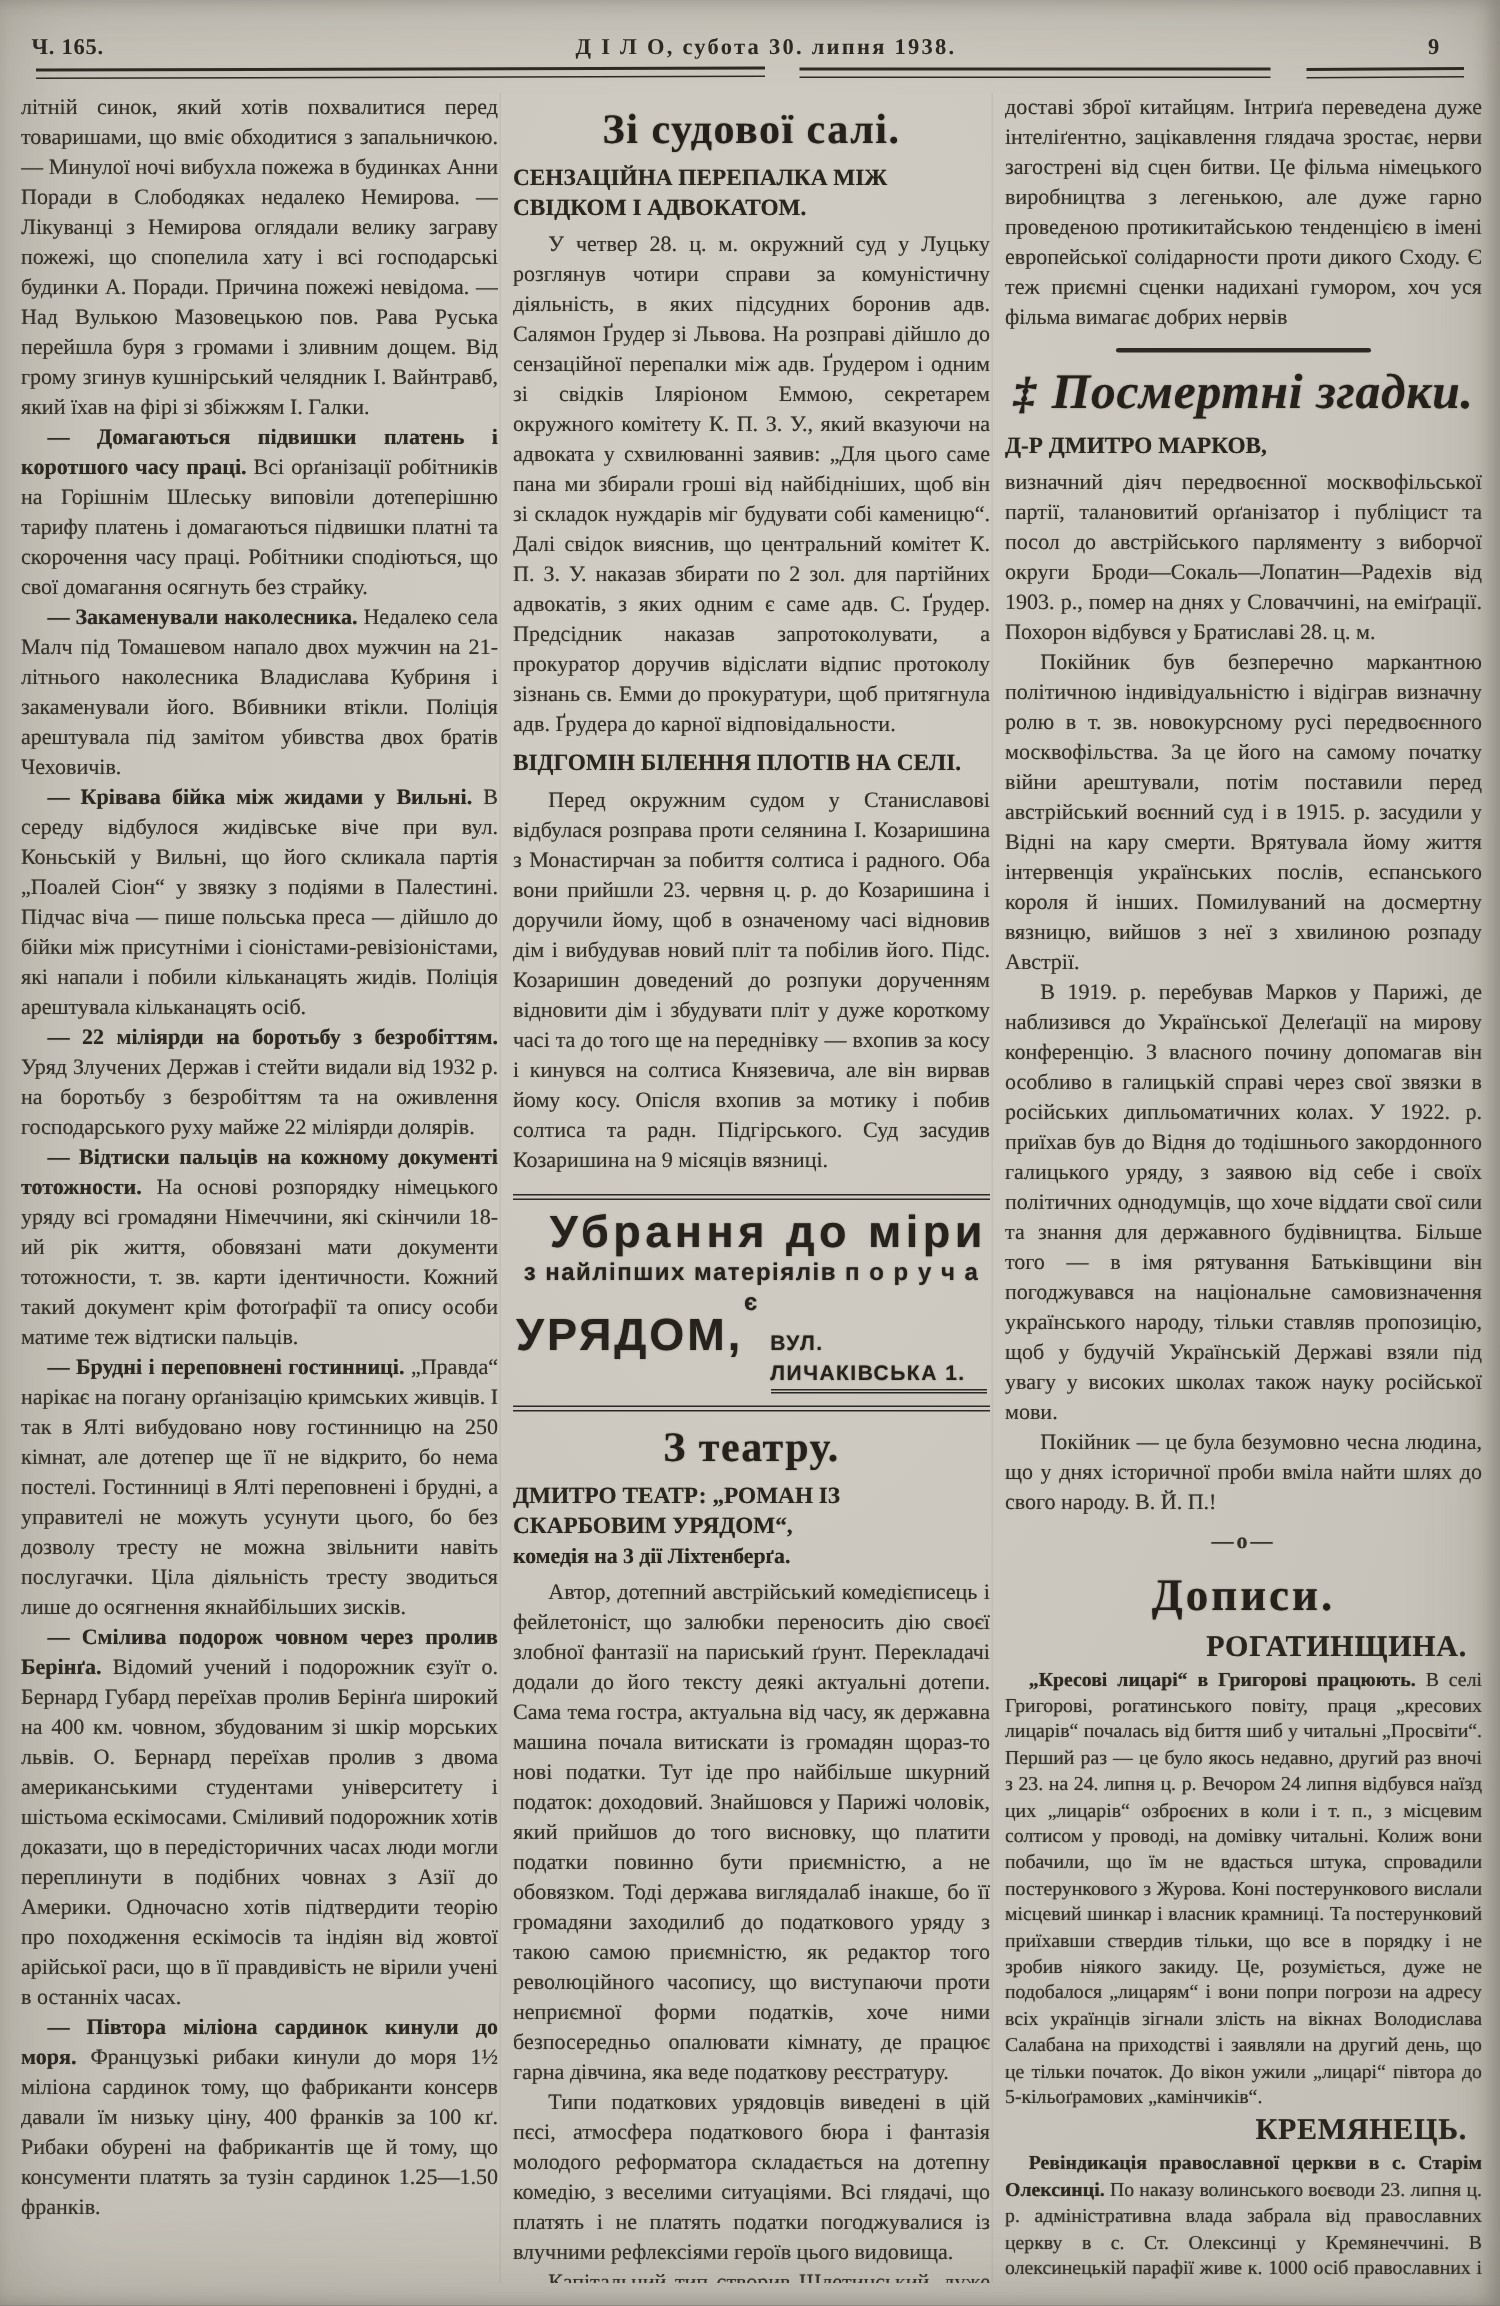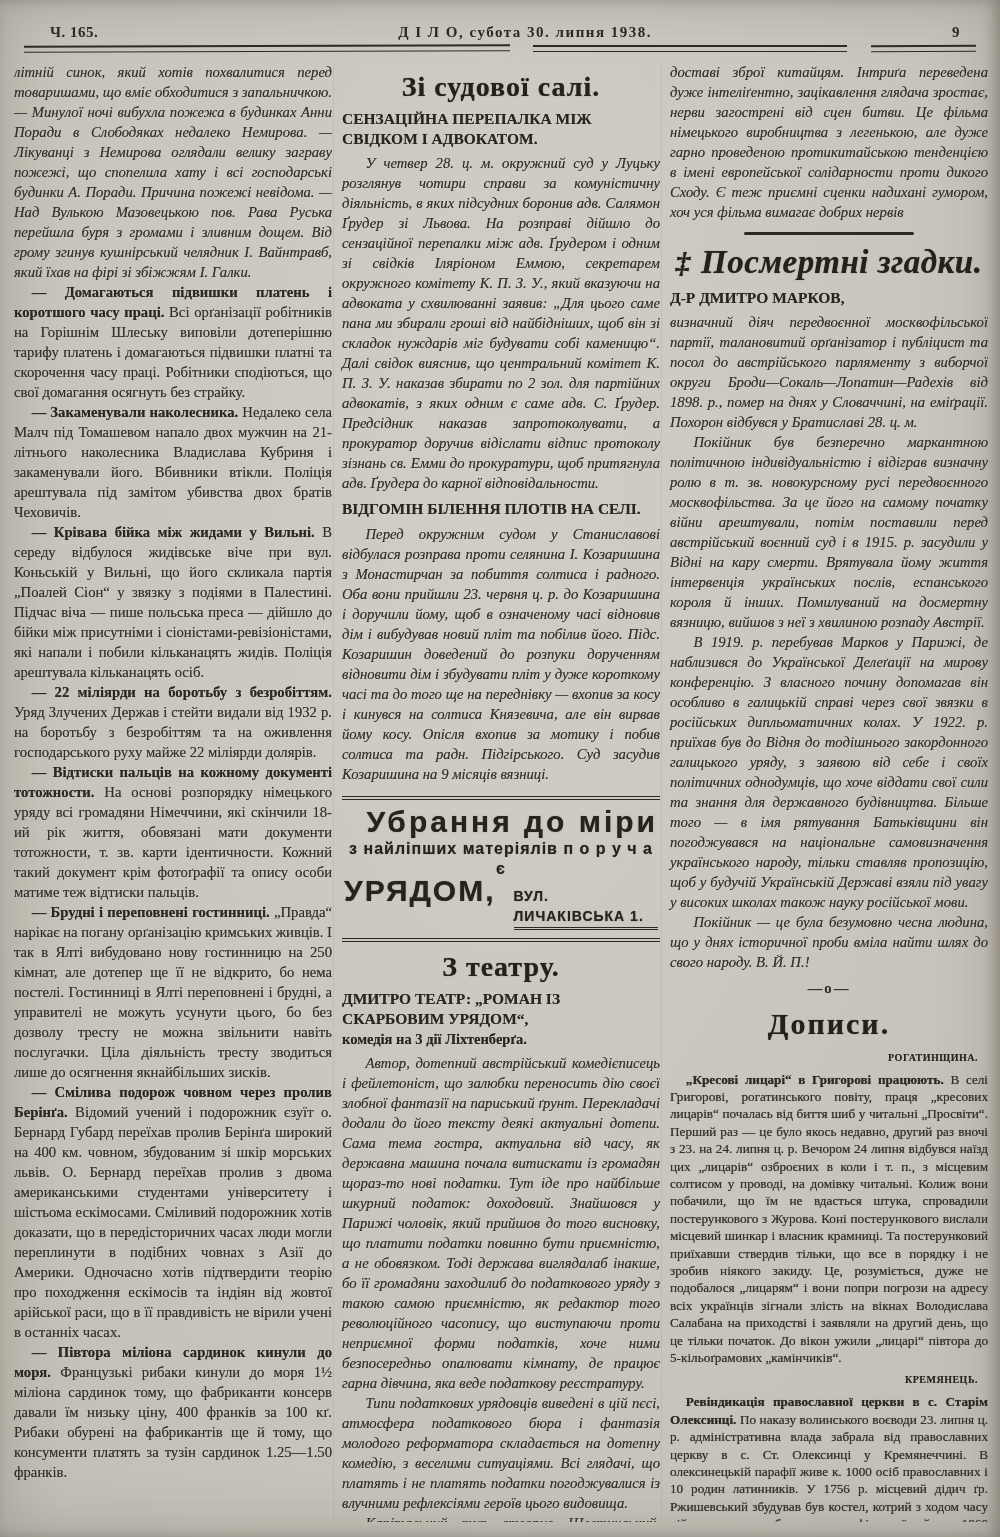--- a/index.html
+++ b/index.html
@@ -10,21 +10,21 @@
     background:
       radial-gradient(ellipse at 50% 30%, #d2cec5 0%, #cac6bd 55%, #c2beb5 100%);
     box-shadow:inset 0 0 60px rgba(60,55,45,.25), inset -6px 0 12px rgba(40,35,28,.25);
     overflow:hidden;
     color:#35312a;
     font-family:"Liberation Serif","DejaVu Serif",serif;
   }
   
   .pagehead{
     display:flex;justify-content:space-between;align-items:baseline;
-    padding:24px 40px 2px 50px;
+    padding:24px 40px 2px 21px;
     font-weight:bold;font-size:15px;letter-spacing:.5px;color:#2c2922;
   }
   .pagehead .masthead{letter-spacing:1.5px;}
   .headrule{display:flex;justify-content:space-between;padding:0 24px;margin-top:2px;}
   .headrule i{
     display:block;height:4px;
     border-top:2px solid #2e2a23;border-bottom:1px solid #2e2a23;
   }
   .headrule i:nth-child(1){width:51%;transform:rotate(-.15deg);}
   .headrule i:nth-child(2){width:33%;}
@@ -36,42 +36,42 @@
     height:1460px;
   }
   .col{
     width:318px;height:100%;overflow:hidden;
     font-size:14.7px;line-height:20px;text-align:justify;
     text-shadow:0 0 .5px rgba(45,40,30,.55);
   }
   .col + .col{border-left:1px solid rgba(60,55,45,.07);padding-left:8px;}
   
   p{margin:0;}
-  .para{text-indent:1.6em;font-style:italic;}
+  .para{text-indent:1.6em;}
   .para-cont,.para-flush{text-indent:0;}
   .brief{text-indent:1.2em;}
   .brief b{font-weight:bold;color:#2c2821;}
   .small{font-size:13.2px;line-height:17.4px;text-shadow:0 0 .7px rgba(45,40,30,.7);}
   
   .headline{
     text-align:center;font-weight:bold;color:#24201a;
     font-size:28px;line-height:1.05;
     margin:10px 0 8px;letter-spacing:1px;
     text-shadow:0 0 1px rgba(35,30,22,.6);
   }
   .headline.xl{font-size:33px;letter-spacing:.5px;font-style:italic;}
   .headline.disp{font-size:30px;letter-spacing:2px;}
   .cross-glyph{font-size:30px;margin-right:10px;font-weight:bold;}
   .subhead{
     text-align:left;font-weight:bold;font-size:15.5px;line-height:1.25;
     margin:6px 0 5px;color:#2a261f;
   }
   .subsub{font-size:14.5px;margin-top:2px;}
   .subhead-right{
-    text-align:right;font-weight:bold;font-size:10px;
+    text-align:right;font-weight:bold;font-size:20px;
     margin:4px 10px 3px 0;letter-spacing:.5px;color:#2a261f;
   }
   
   .rule{width:170px;height:3px;background:#2e2a23;margin:10px auto;border-radius:2px;}
   .divo{text-align:center;font-weight:bold;margin:6px 0;letter-spacing:2px;}
   
   .ad{
     border-top:4px double #2b2722;border-bottom:4px double #2b2722;
     margin:12px 0 10px;padding:6px 2px 8px;
     font-family:"Liberation Sans","DejaVu Sans",sans-serif;color:#26221c;
@@ -140,21 +140,21 @@
         <p class="para para"><span>Типи податкових урядовців виведені в цій пєсі, атмосфера податкового бюра і фантазія молодого реформатора складається на дотепну комедію, з веселими ситуаціями. Всі глядачі, що платять і не платять податки погоджувалися із влучними рефлексіями героїв цього видовища.</span></p>
         <p class="para"><span>Капітальний тип створив Шлетинський, дуже свобідно почував себе у своїй симпатичній ролі Войтецький, Барвінська була як личить наївна та приємна, дуже добрі були артисти і в менших ролях.</span></p>
       </section>
     <section class="col" id="col-right">
         <p class="para para-cont"><span>доставі зброї китайцям. Інтриґа переведена дуже інтеліґентно, зацікавлення глядача зростає, нерви загострені від сцен битви. Це фільма німецького виробництва з легенькою, але дуже гарно проведеною протикитайською тенденцією в імені европейської солідарности проти дикого Сходу. Є теж приємні сценки надихані гумором, хоч уся фільма вимагає добрих нервів</span></p>
         <div class="rule"></div>
         <h2 class="headline xl"><span class="cross-glyph">‡</span><span>Посмертні згадки.</span></h2>
         <h3 class="subhead">
           <div>Д-Р ДМИТРО МАРКОВ,</div>
         </h3>
-        <p class="para para-flush"><span>визначний діяч передвоєнної москвофільської партії, талановитий орґанізатор і публіцист та посол до австрійського парляменту з виборчої округи Броди—Сокаль—Лопатин—Радехів від 1898. р., помер на днях у Словаччині, на еміґрації. Похорон відбувся у Братиславі 28. ц. м.</span></p>
+        <p class="para para-flush"><span>визначний діяч передвоєнної москвофільської партії, талановитий орґанізатор і публіцист та посол до австрійського парляменту з виборчої округи Броди—Сокаль—Лопатин—Радехів від 1903. р., помер на днях у Словаччині, на еміґрації. Похорон відбувся у Братиславі 28. ц. м.</span></p>
         <p class="para para"><span>Покійник був безперечно маркантною політичною індивідуальністю і відіграв визначну ролю в т. зв. новокурсному русі передвоєнного москвофільства. За це його на самому початку війни арештували, потім поставили перед австрійський воєнний суд і в 1915. р. засудили у Відні на кару смерти. Врятувала йому життя інтервенція українських послів, еспанського короля й інших. Помилуваний на досмертну вязницю, вийшов з неї з хвилиною розпаду Австрії.</span></p>
         <p class="para para"><span>В 1919. р. перебував Марков у Парижі, де наблизився до Української Делеґації на мирову конференцію. З власного почину допомагав він особливо в галицькій справі через свої звязки в російських дипльоматичних колах. У 1922. р. приїхав був до Відня до тодішнього закордонного галицького уряду, з заявою від себе і своїх політичних однодумців, що хоче віддати свої сили та знання для державного будівництва. Більше того — в імя рятування Батьківщини він погоджувався на національне самовизначення українського народу, тільки ставляв пропозицію, щоб у будучій Українській Державі взяли під увагу у високих школах також науку російської мови.</span></p>
         <p class="para para"><span>Покійник — це була безумовно чесна людина, що у днях історичної проби вміла найти шлях до свого народу. В. Й. П.!</span></p>
         <div class="divo"><span>—о—</span></div>
         <h2 class="headline disp"><span>Дописи.</span></h2>
         <h3 class="subhead-right"><span>РОГАТИНЩИНА.</span></h3>
         <p class="brief small"><b>„Кресові лицарі“ в Григорові працюють.</b> <span>В селі Григорові, рогатинського повіту, праця „кресових лицарів“ почалась від биття шиб у читальні „Просвіти“. Перший раз — це було якось недавно, другий раз вночі з 23. на 24. липня ц. р. Вечором 24 липня відбувся наїзд цих „лицарів“ озброєних в коли і т. п., з місцевим солтисом у проводі, на домівку читальні. Колиж вони побачили, що їм не вдасться штука, спровадили постерункового з Журова. Коні постерункового вислали місцевий шинкар і власник крамниці. Та постерунковий приїхавши ствердив тільки, що все в порядку і не зробив ніякого закиду. Це, розуміється, дуже не подобалося „лицарям“ і вони попри погрози на адресу всіх українців зігнали злість на вікнах Володислава Салабана на приходстві і заявляли на другий день, що це тільки початок. До вікон ужили „лицарі“ півтора до 5-кільоґрамових „камінчиків“.</span></p>
         <h3 class="subhead-right"><span>КРЕМЯНЕЦЬ.</span></h3>
         <p class="brief small"><b>Ревіндикація православної церкви в с. Старім Олексинці.</b> <span>По наказу волинського воєводи 23. липня ц. р. адміністративна влада забрала від православних церкву в с. Ст. Олексинці у Кремянеччині. В олексинецькій парафії живе к. 1000 осіб православних і 10 родин латинників. У 1756 р. місцевий дідич ґр. Ржишевський збудував був костел, котрий з ходом часу дійшов до упадку, бо не мав парафіян; руїни його в 1860 р. Ржишевський передав особливим актом православним мешканцям с. Олексинця під церкву, на ремонт котрої парафіяни видали зі своїх власних коштів досить значну суму і на консервацію камінного будинку церкви щороку витрачали немалі гроші. Одначе часи змінялись і тепер комусь забаглося залишити православних без дому молитви та внести фермент серед місцевого населення. Дня 25. липня приїхав до Олексинця заступник кремянецького старости Осостович, котрий наказав виносити образи і предмети реліґійного культу спеціяльно для того нанятим людям, бо місцеві громадяни відмовилися не тільки брати участь у розбірці іконостасу, але навіть бути при цьому присутними. Вони тільки представникові влади висловили протест проти відібрання церкви і заявили, що улягають фізичній силі. Між іншим слід зауважити, що ті наняті робітники поводилися некультурно — перебували в церкві з цигарками в зубах і в шапках, а одна папікатоличка, жінка якогось „уржендніка“, навіть ввела до церкви собаку. Винесені з церкви образи та іконостас зложено в порожній хаті.</span></p>
       </section>

